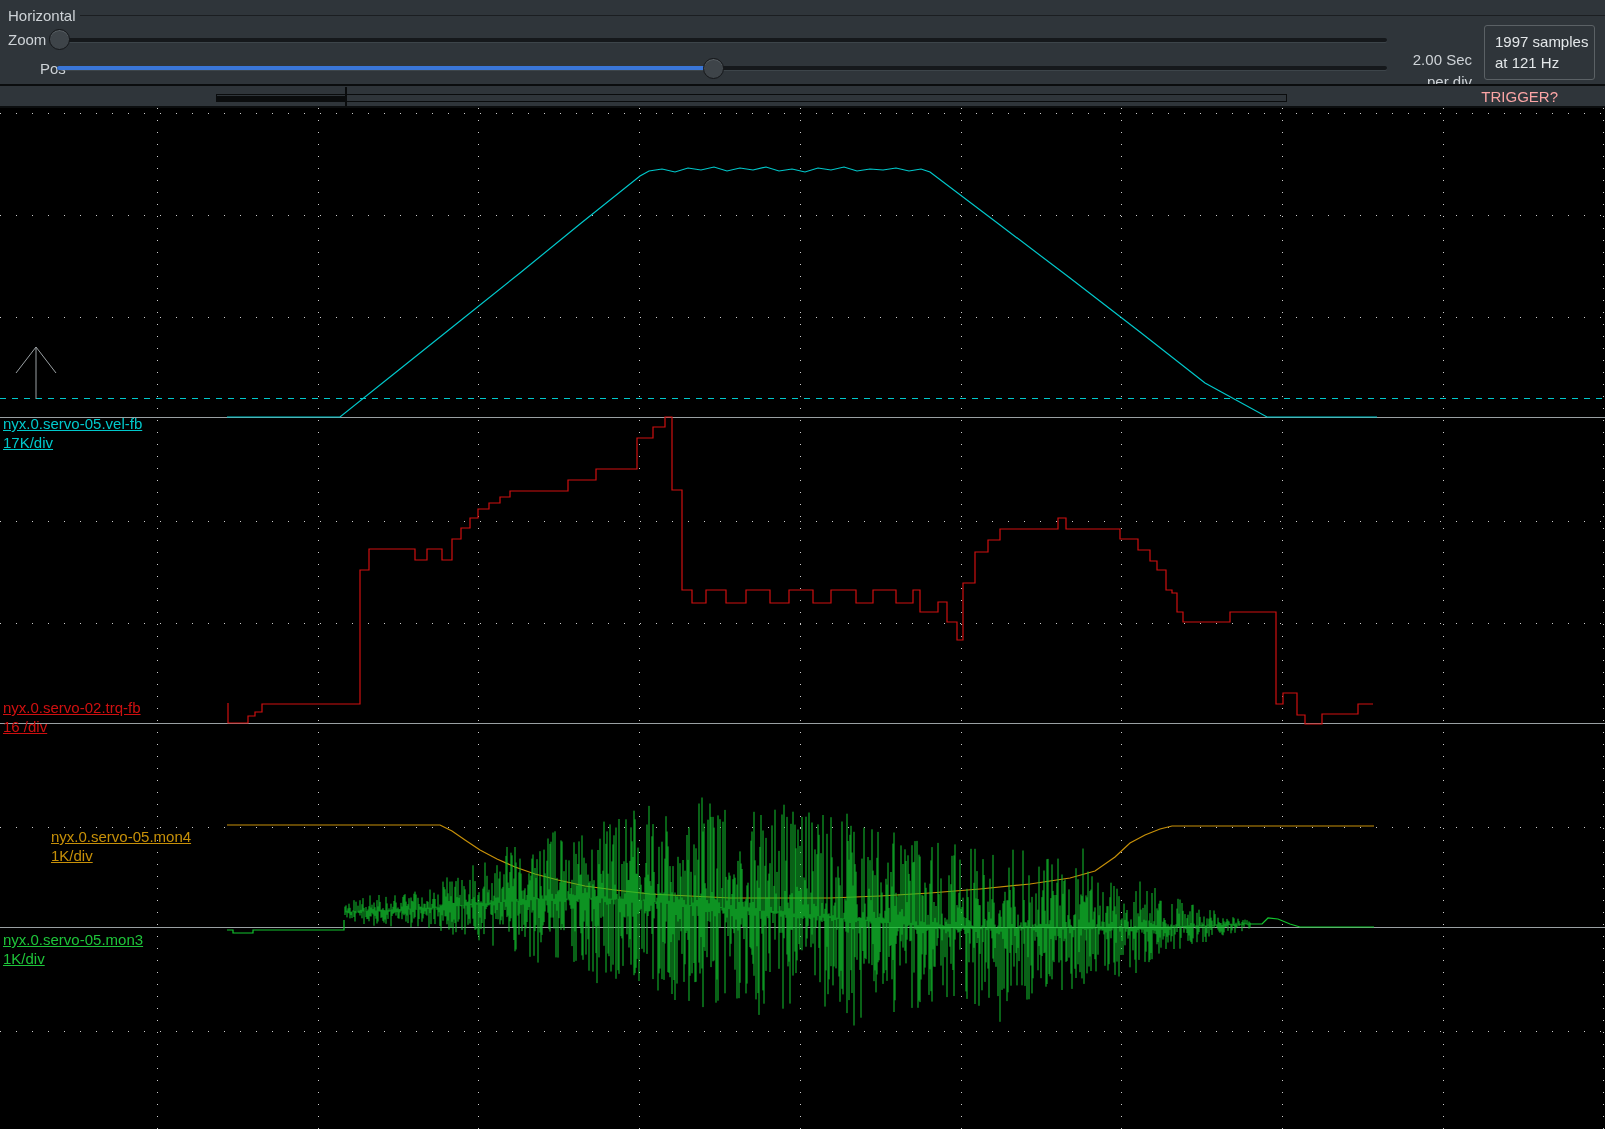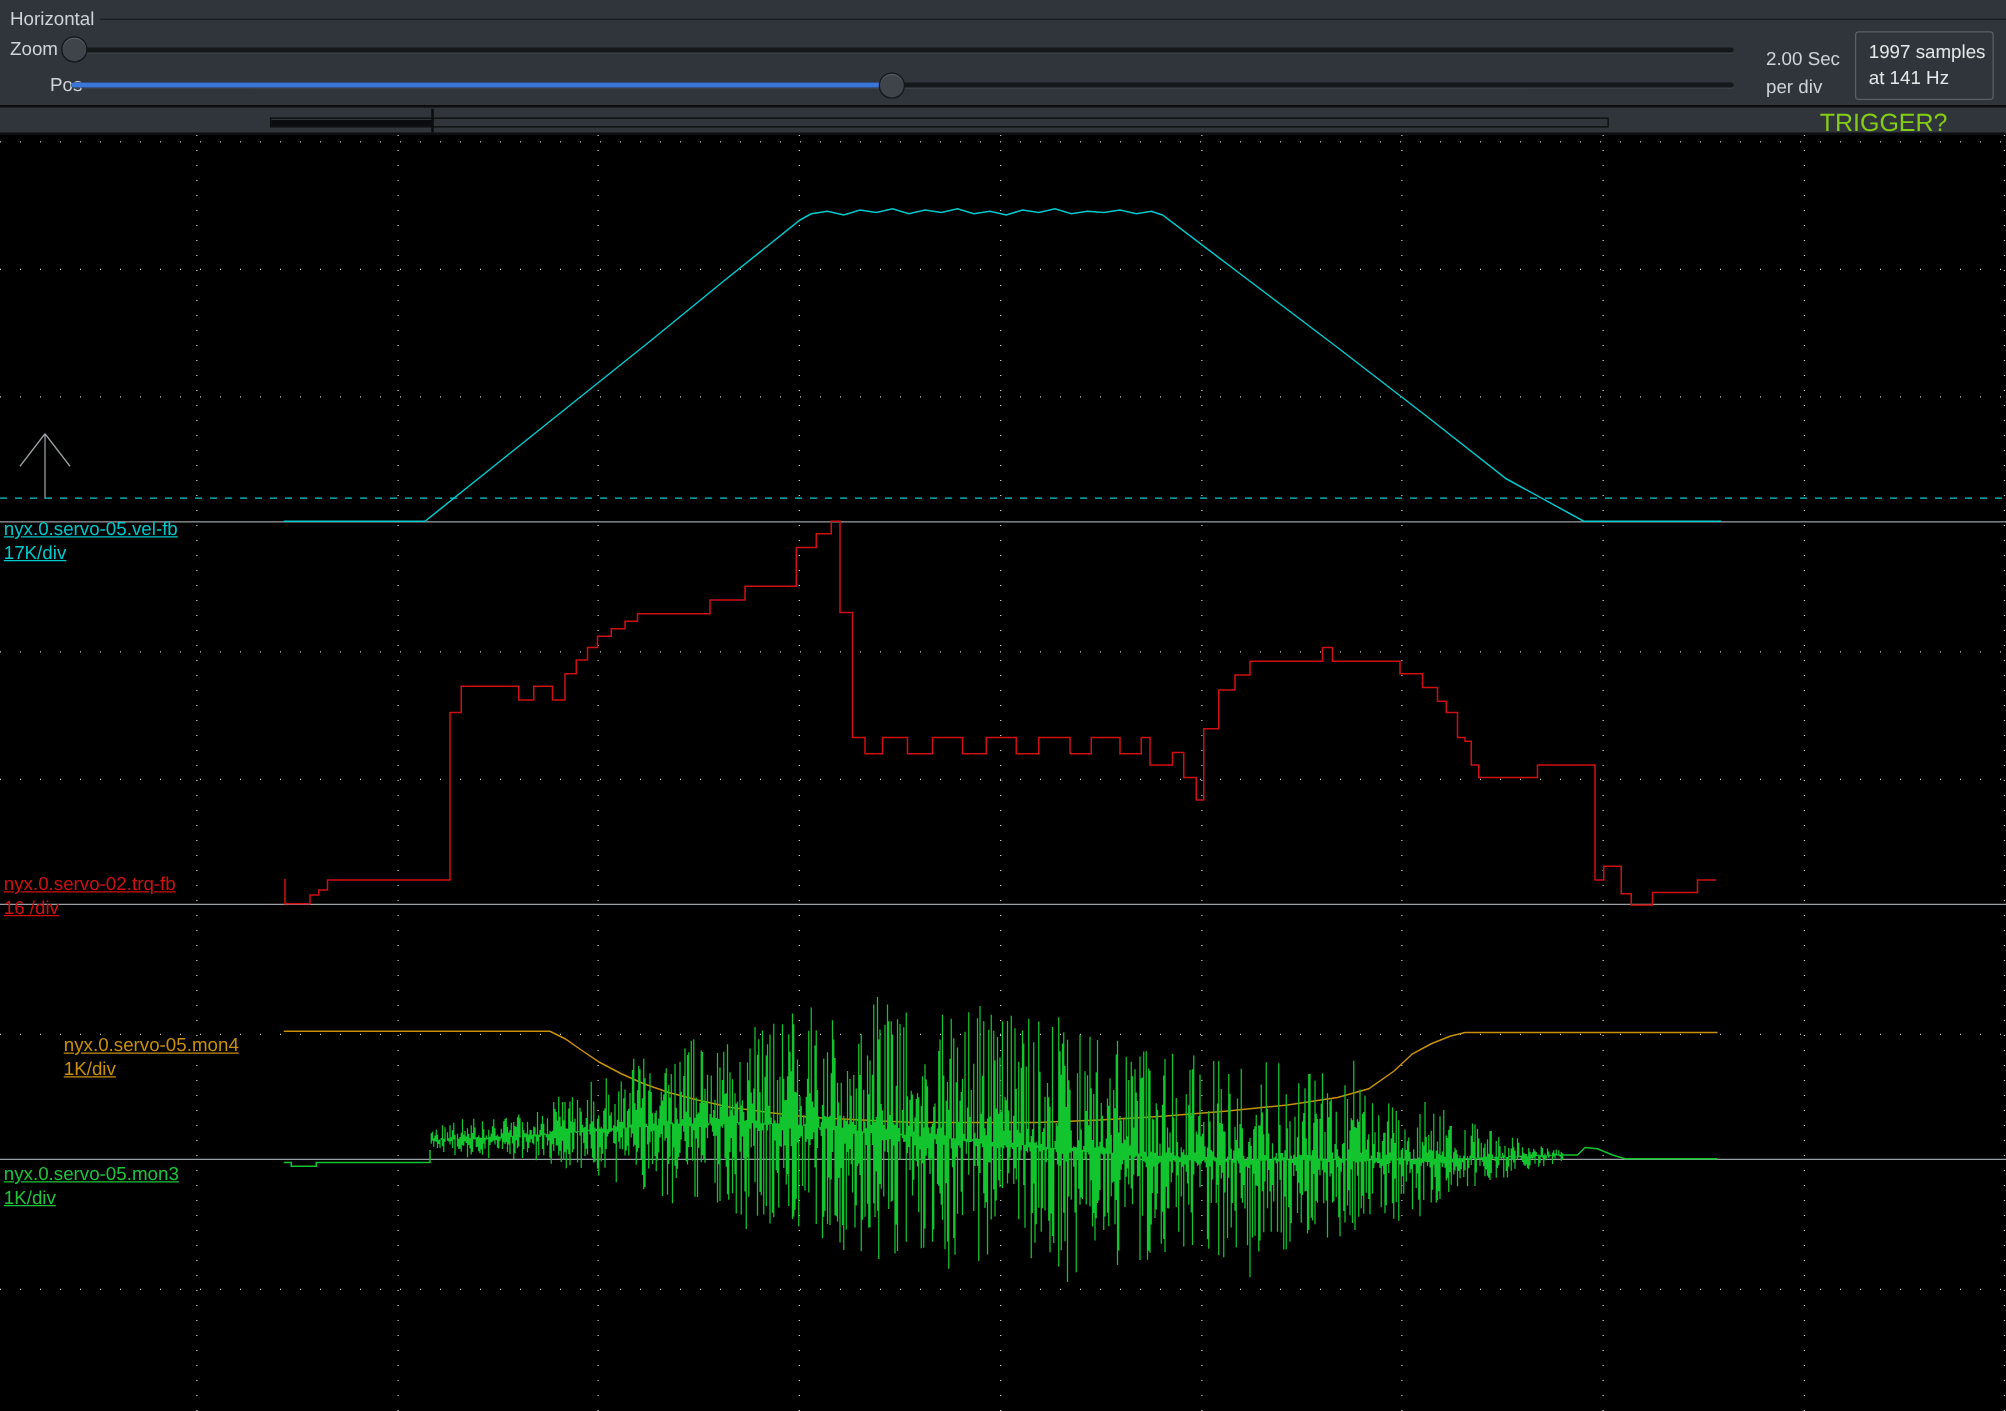--- a/index.html
+++ b/index.html
@@ -9,26 +9,26 @@
   .toolbar{position:absolute;left:0;top:0;width:1605px;height:84px;background:#2f353a;}
   .strip{position:absolute;left:0;top:84px;width:1605px;height:24px;background:#2f353a;
          border-top:2px solid #0b0d0e;border-bottom:2px solid #0b0d0e;box-sizing:border-box;}
   .tlabel{position:absolute;color:#ced3d7;font-size:15px;}
   .groove{position:absolute;left:80px;top:15px;width:1525px;height:1px;background:#1b1e21;}
   .track{position:absolute;height:4px;background:#15181b;border-radius:2px;
          box-shadow:0 1px 0 rgba(95,105,112,.30);}
   .fill{position:absolute;height:4px;background:#3a76d8;border-radius:2px;}
   .knob{position:absolute;width:21px;height:21px;border-radius:50%;background:#3e4449;
         border:1px solid #141619;box-sizing:border-box;box-shadow:inset 0 1px 0 #5a6166;}
-  .timeperdiv{position:absolute;right:133px;top:37px;text-align:left;color:#ced3d7;
+  .timeperdiv{position:absolute;right:133px;top:49px;text-align:right;color:#ced3d7;
               font-size:15px;line-height:22px;}
   .samples{position:absolute;left:1484px;top:25px;width:111px;height:55px;border:1px solid #5b6165;
            border-radius:3px;color:#e3e7e9;font-size:15px;line-height:21px;
            padding:5px 0 0 10px;box-sizing:border-box;background:#2f353a;}
-  .triglabel{position:absolute;right:47px;top:88px;color:#84cc16;font-size:20px;text-align:center;}
+  .triglabel{position:absolute;right:47px;top:88px;color:#fca5a5;font-size:15px;text-align:center;}
   .recbox{position:absolute;left:216px;top:94px;width:1071px;height:8px;
           border:1px solid #0a0c0d;box-sizing:border-box;}
   .recfill{position:absolute;left:217px;top:96px;width:129px;height:5px;background:#0a0c0d;}
   .rectick{position:absolute;left:345px;top:87px;width:2px;height:19px;background:#0a0c0d;}
   
   .hgrid{position:absolute;left:0;width:1605px;height:1px;
          background:repeating-linear-gradient(to right,#cccccc 0 1px,transparent 1px 16px);}
   .vgrid{position:absolute;top:108px;height:1021px;width:1px;
          background:repeating-linear-gradient(to bottom,#cccccc 0 1px,transparent 1px 12px);}
   .solidline{position:absolute;left:0;width:1605px;height:1px;background:#9aa0a3;}
@@ -52,21 +52,21 @@
   <div class="track" style="left:57px;top:66px;width:1330px"></div>
   <div class="fill" id="posFill" style="left: 57px; top: 66px; width: 656.8px;"></div>
   <div class="knob" id="posKnob" style="top: 58px; left: 703.3px;"></div>
 
   <div class="timeperdiv">
     <div>2.00 Sec</div>
     <div>per div</div>
   </div>
   <div class="samples">
     <div>1997 samples</div>
-    <div>at 141 Hz</div>
+    <div>at 121 Hz</div>
   </div>
 </div>
 
 <div class="strip"></div>
 <div class="recbox"></div>
 <div class="recfill"></div>
 <div class="rectick"></div>
 <span class="triglabel">TRIGGER?</span>
 
 <div id="gridLayer">

